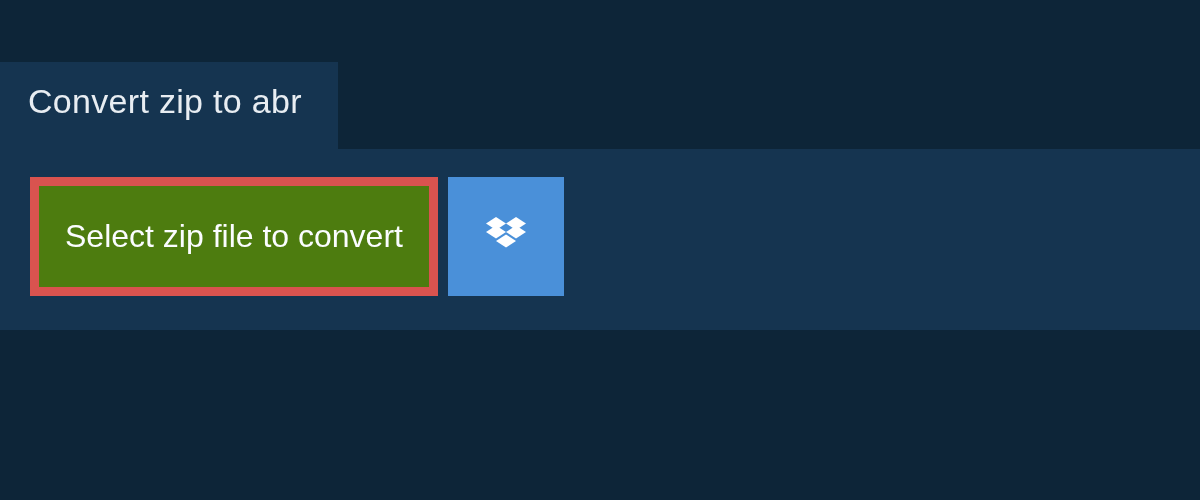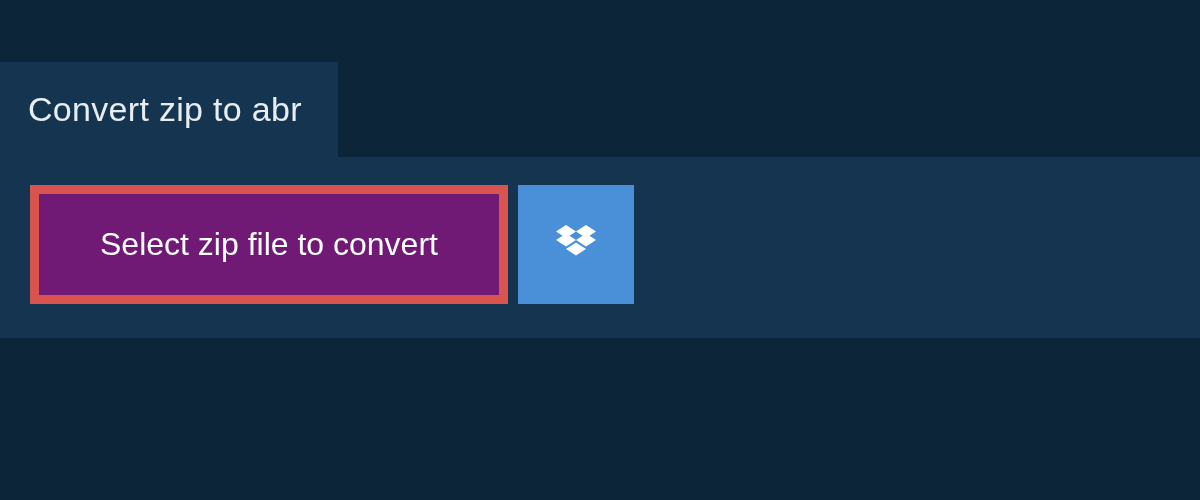--- a/index.html
+++ b/index.html
@@ -10,43 +10,43 @@
     body {
       width: 1200px;
       height: 500px;
       background: #0d2538;
       font-family: -apple-system, BlinkMacSystemFont, "Segoe UI", Roboda, "Helvetica Neue", Arial, sans-serif;
       overflow: hidden;
     }
     .tab-header {
       background: #153450;
       display: inline-block;
-      padding: 28px 36px 28px 28px;
+      padding: 20px 36px 28px 28px;
       margin-top: 62px;
     }
     .tab-title {
       color: #e8edf2;
       font-size: 34px;
       font-weight: 300;
       letter-spacing: 0.3px;
     }
     .content-panel {
       background: #153450;
       padding: 28px 30px 34px 30px;
       width: 100%;
     }
     .button-row {
       display: flex;
       gap: 10px;
       align-items: stretch;
     }
     .select-button {
-      background: #701a75;
+      background: #4d7c0f;
       border: 9px solid #d9534f;
-      padding: 32px 61px;
+      padding: 32px 26px;
       cursor: pointer;
       display: flex;
       align-items: center;
       justify-content: center;
     }
     .select-button-label {
       color: #fbfdff;
       font-size: 32px;
       font-weight: 300;
       white-space: nowrap;

